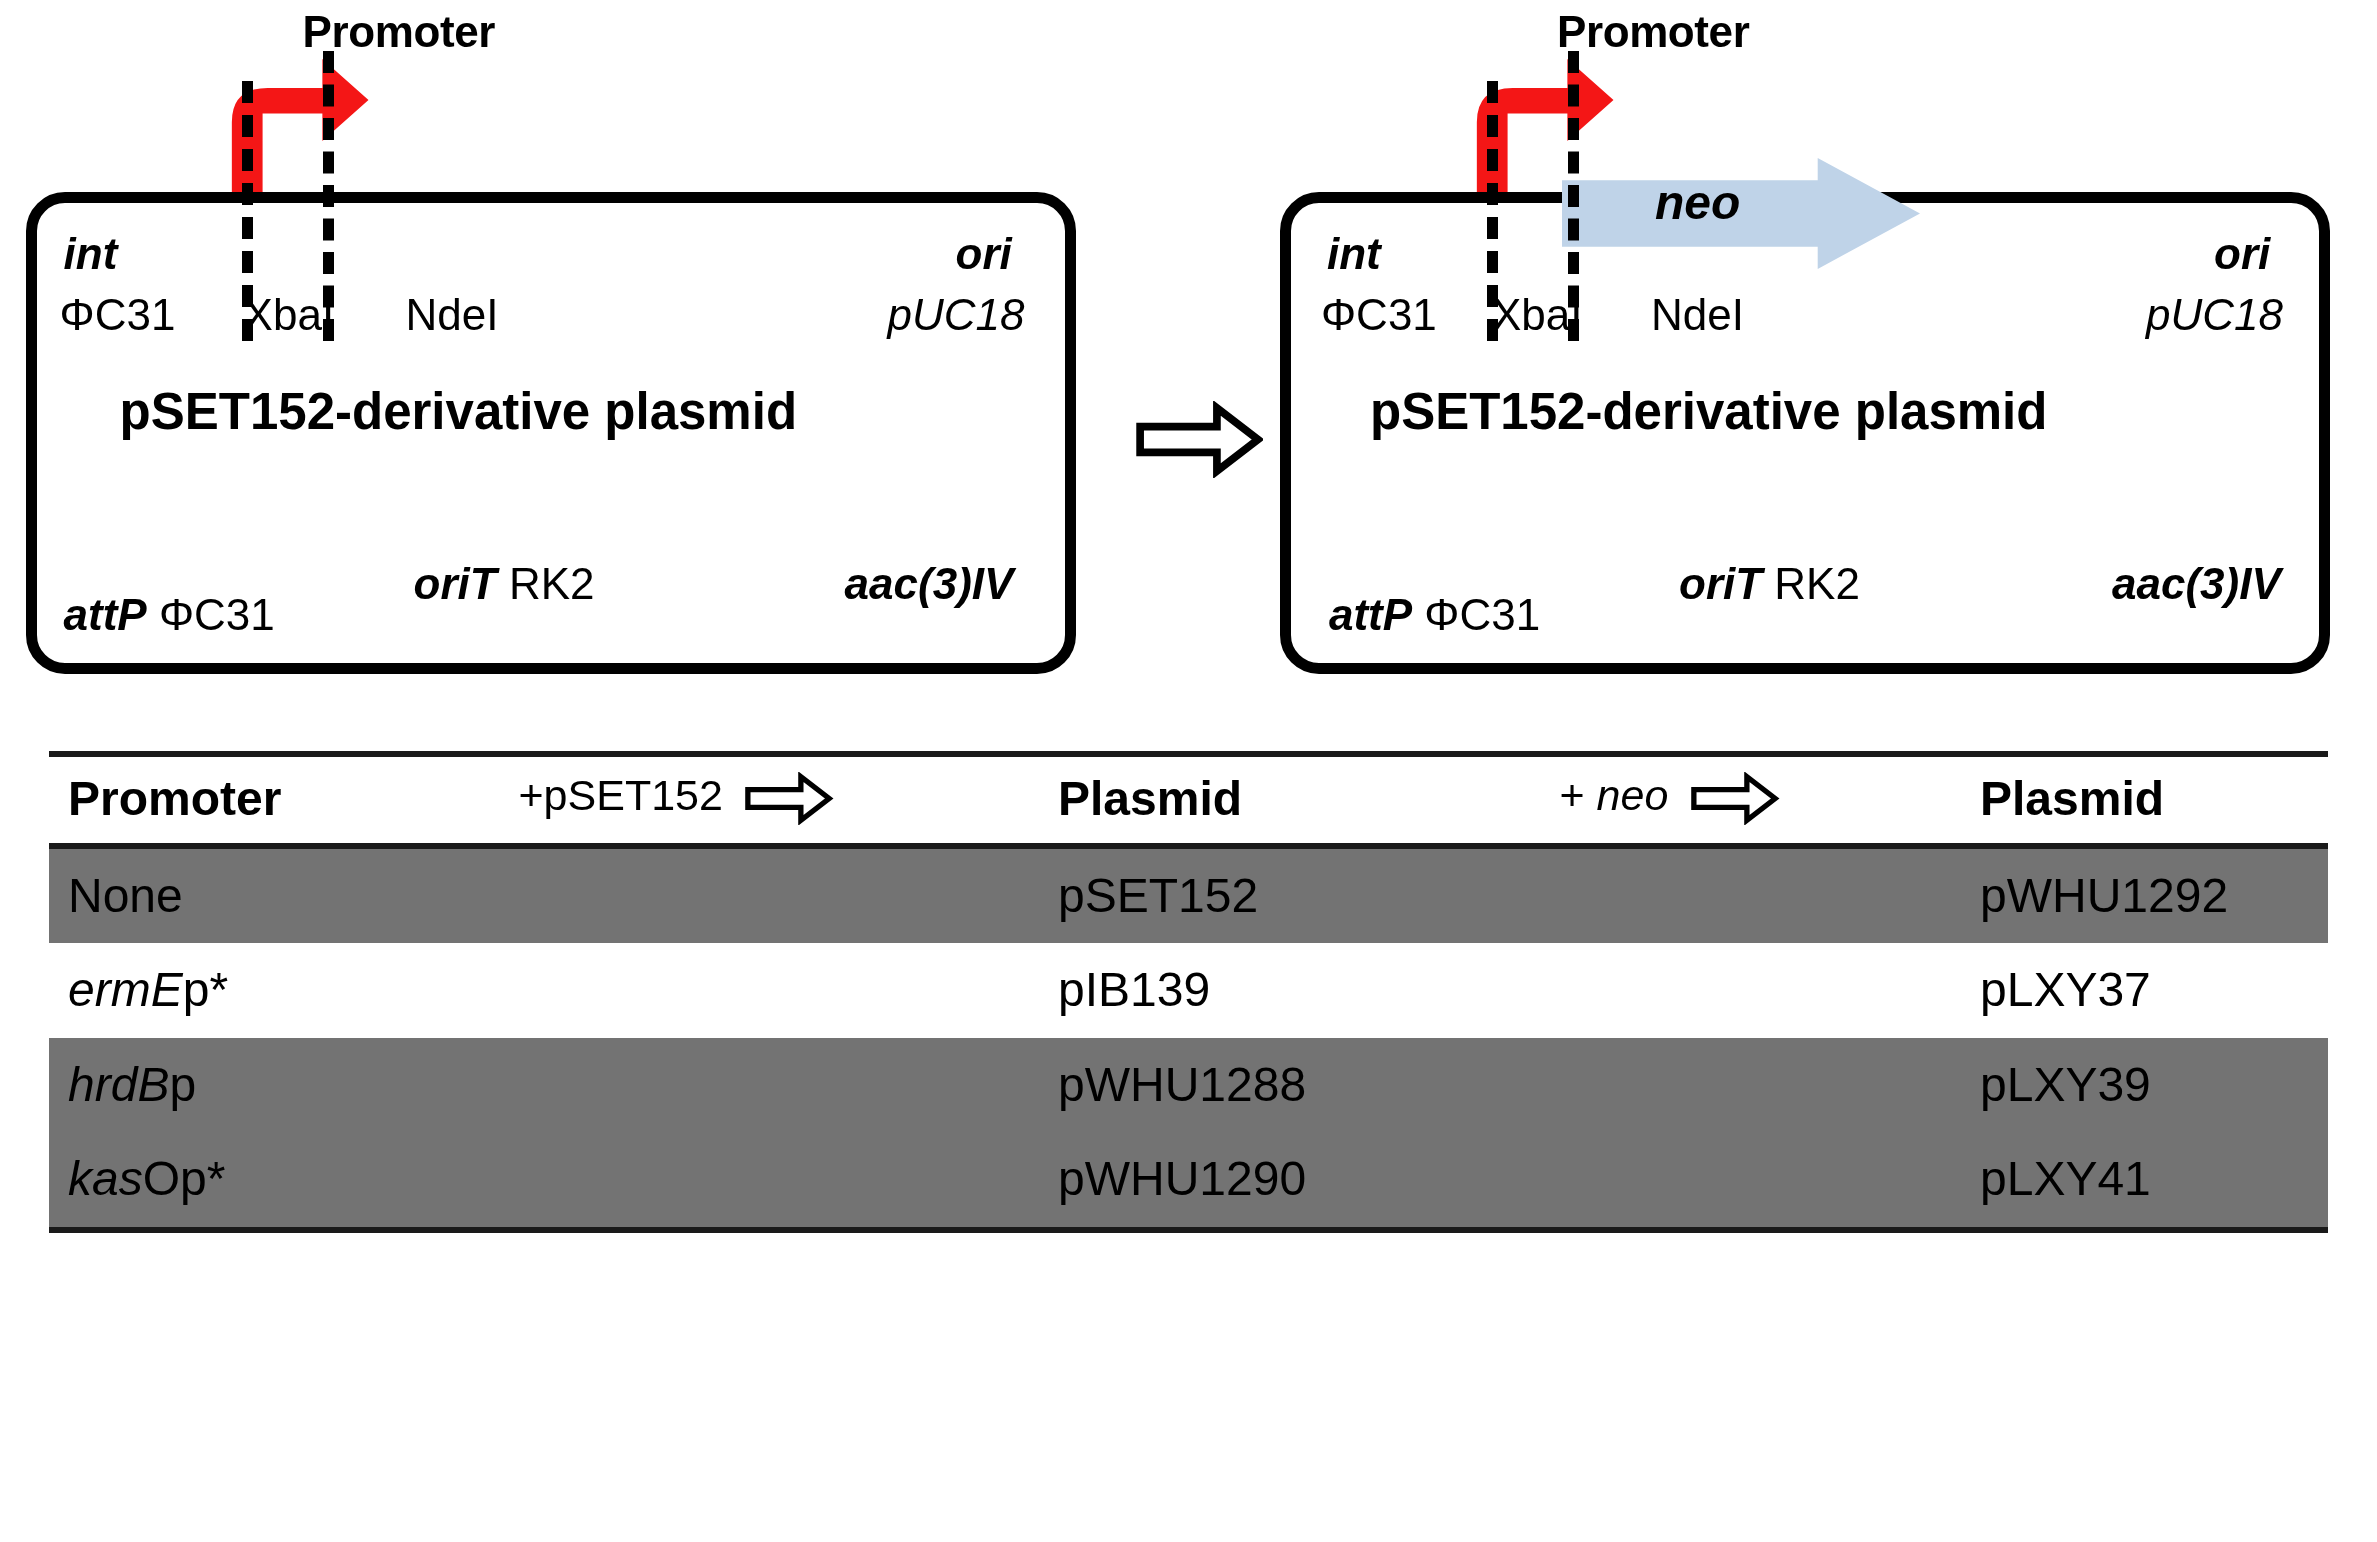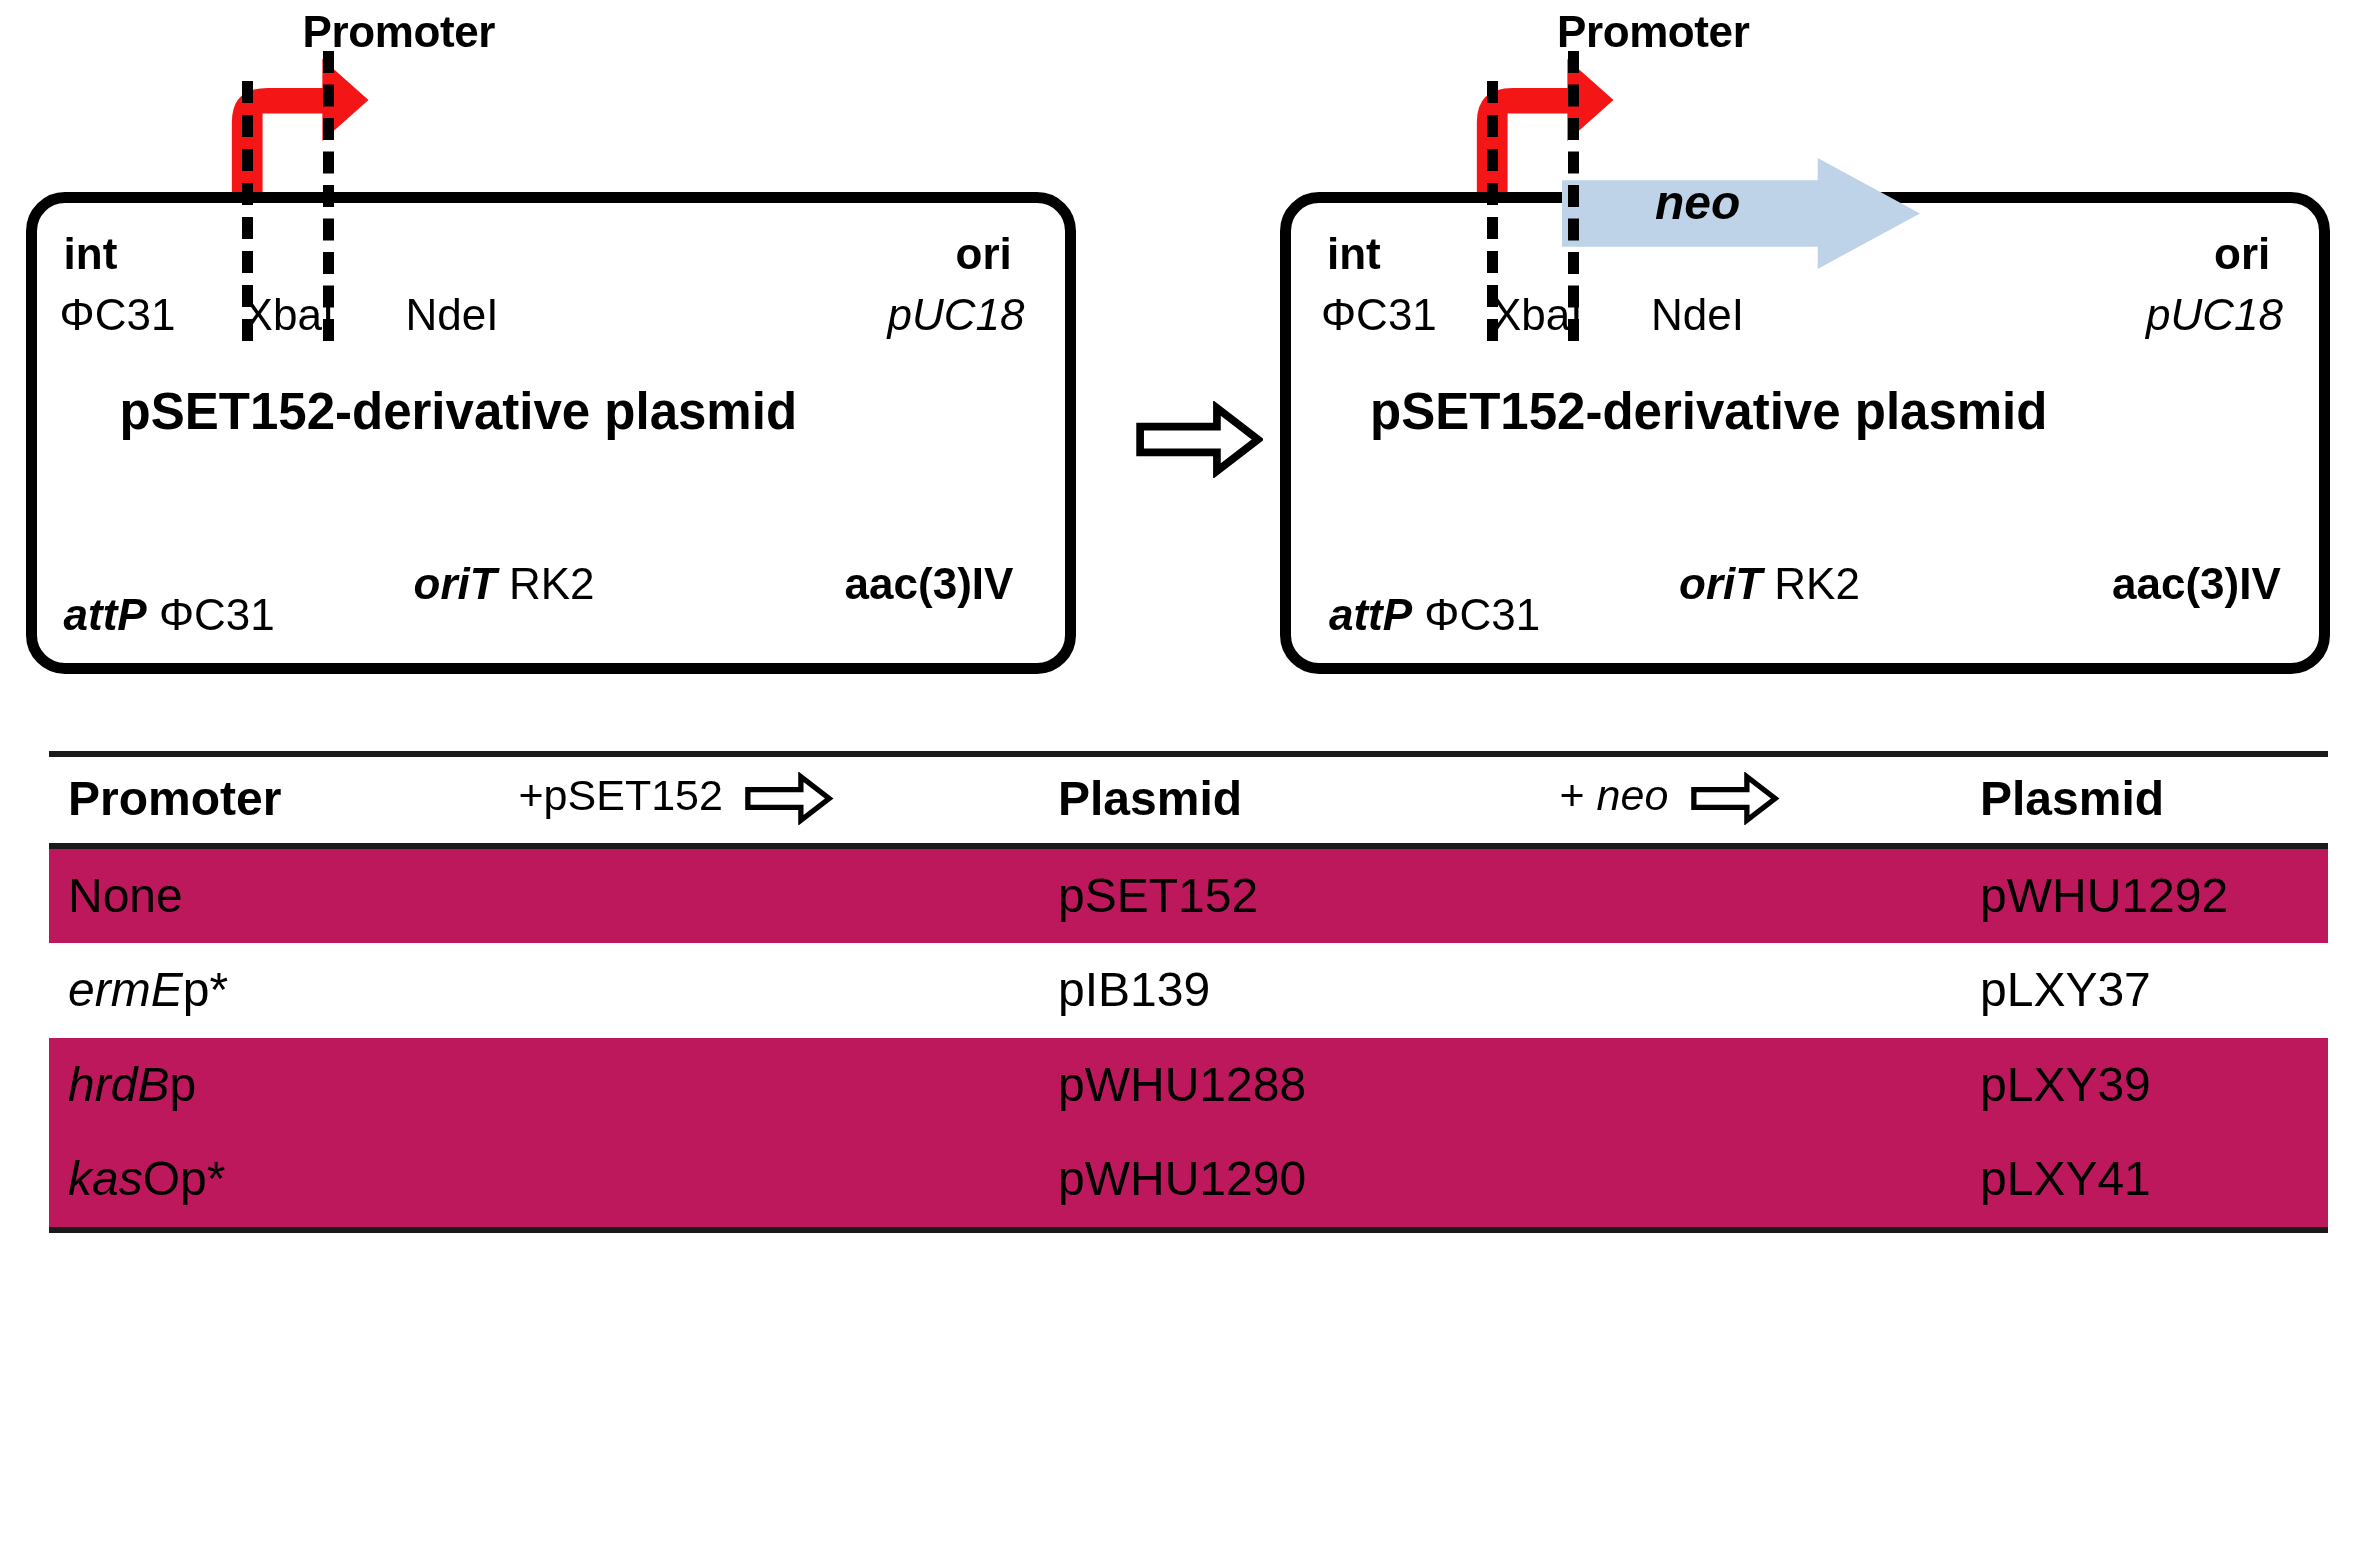--- a/index.html
+++ b/index.html
@@ -93,21 +93,21 @@
     left: 375px;
     top: 175px;
     font-size: 48px;
     font-weight: bold;
     font-style: italic;
     letter-spacing: 0px;
   }
 
   
   .lbl { position: absolute; white-space: nowrap; }
-  .lbl.bi { font-weight: bold; }
+  .lbl.bi { font-weight: bold; font-style: italic; }
   .lbl.b  { font-weight: normal; }
 
   .gene-int   { left: 38px;  top: 229px; font-size: 44px; }
   .gene-phic  { left: 34px;  top: 290px; font-size: 44px; }
   .site-xbai  { left: 218px; top: 290px; font-size: 44px; }
   .site-ndei  { left: 380px; top: 290px; font-size: 44px; }
   .gene-ori   { left: 930px;top: 229px; font-size: 44px; }
   .gene-puc   { left: 862px;top: 290px; font-size: 44px; font-style: italic; }
   .plasmid-title { left: 94px; top: 382px; font-size: 51px; font-weight: bold; }
   .gene-attp  { left: 38px;  top: 590px; font-size: 44px; }
@@ -166,21 +166,21 @@
     font-weight: normal;
     font-size: 43px;
     padding-left: 8.5px;
   }
   table.data-table tbody td {
     font-size: 48px;
     padding: 19px 0 20.5px 19px;
     vertical-align: middle;
     white-space: nowrap;
   }
-  table.data-table tbody tr.shaded td { background: #be185d; }
+  table.data-table tbody tr.shaded td { background: #737373; }
   table.data-table tbody tr:last-child td { border-bottom: 6.8px solid #1a1a1a; }
 
   .it { font-style: italic; }
 
   
   .hollow-arrow-inline {
     display: inline-block;
     vertical-align: middle;
     width: 101px;
     height: 53px;

